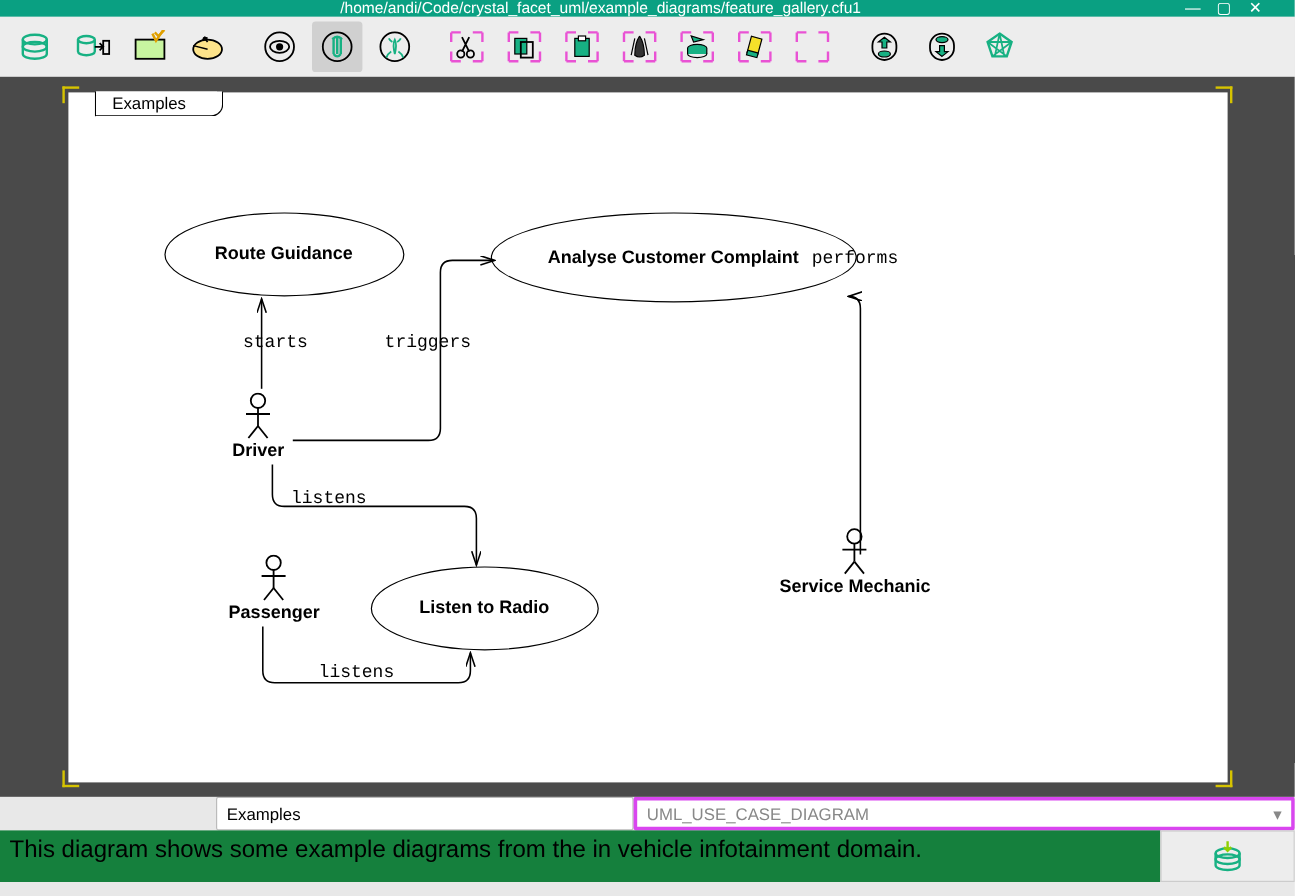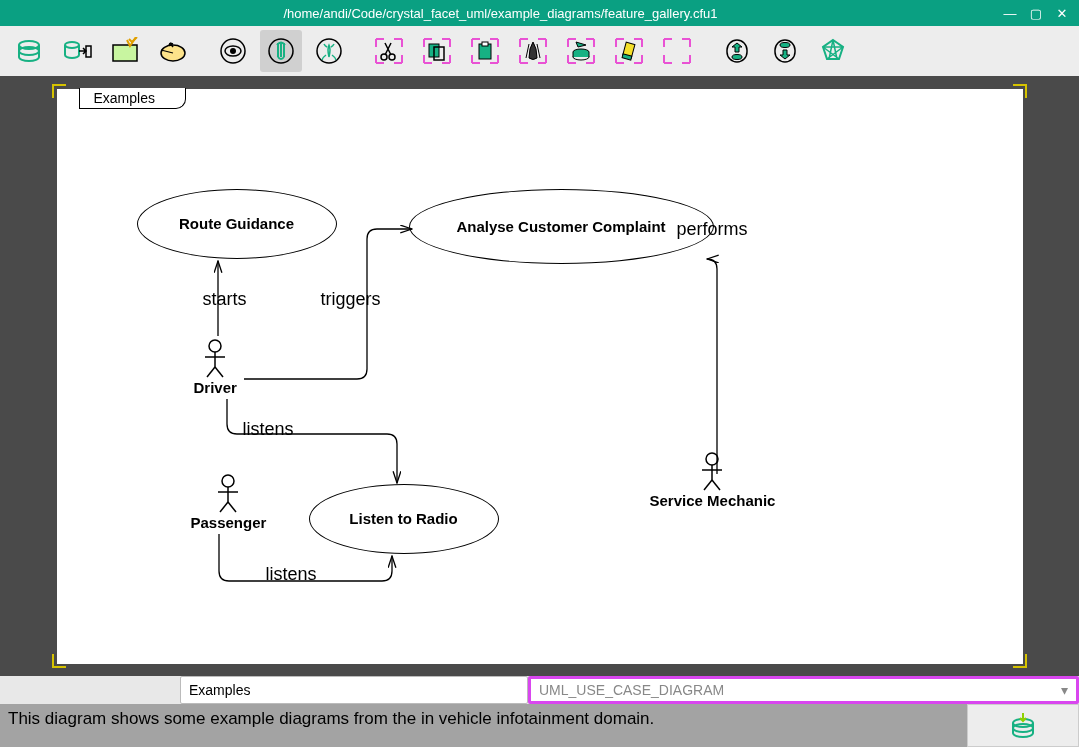--- a/index.html
+++ b/index.html
@@ -1,41 +1,41 @@
 <!DOCTYPE html>
 <html><head>
 <meta charset="utf-8">
 <style>
   * { box-sizing: border-box; margin: 0; padding: 0; }
   body { width: 1079px; height: 747px; font-family: Arial, sans-serif; background: #e8e8e8; overflow: hidden; }
-  .titlebar { height: 26px; background: #0aa082; display: flex; align-items: center; padding: 0 8px; color: white; font-size: 13px; }
+  .titlebar { height: 14px; background: #0aa082; display: flex; align-items: flex-end; padding: 0 24px; color: white; font-size: 13px; }
   .titlebar .title { flex: 1; text-align: center; }
   .titlebar .btn { width: 18px; margin-left: 8px; cursor: pointer; text-align: center; font-size: 13px; }
   .toolbar { height: 50px; background: #ededed; display: flex; align-items: center; padding: 4px 8px; gap: 6px; }
   .toolbar .tb { width: 42px; height: 42px; display: flex; align-items: center; justify-content: center; border-radius: 3px; cursor: pointer; }
   .toolbar .tb.sel { background: #d0d0d0; }
   .toolbar .sp { width: 6px; }
   .canvas-area { height: 600px; background: #4a4a4a; display: flex; align-items: center; justify-content: center; position: relative; }
   .canvas { width: 966px; height: 575px; background: white; position: relative; }
   .corner { position: absolute; width: 14px; height: 14px; border: 2px solid #d6c300; }
   .corner.tl { top: 8px; left: 52px; border-right: none; border-bottom: none; }
   .corner.tr { top: 8px; right: 52px; border-left: none; border-bottom: none; }
   .corner.bl { bottom: 8px; left: 52px; border-right: none; border-top: none; }
   .corner.br { bottom: 8px; right: 52px; border-left: none; border-top: none; }
   .diag-tab { position: absolute; top: -1px; left: 22px; border: 1px solid black; border-top: none; border-radius: 0 0 10px 0; padding: 2px 30px 2px 14px; font-size: 14px; background: white; }
   .usecase { position: absolute; border: 1.5px solid black; border-radius: 50%; display: flex; align-items: center; justify-content: center; font-size: 15px; font-weight: bold; text-align: center; padding: 0 8px; }
   .actor { position: absolute; text-align: center; font-weight: bold; font-size: 15px; }
   .actor svg { display: block; margin: 0 auto; }
-  .rlabel { position: absolute; font-size: 18px; }
+  .rlabel { position: absolute; font-size: 15px; font-family: Liberation Mono, monospace; }
   .bottombar { height: 28px; display: flex; align-items: stretch; }
   .bottombar .lbl { flex: 0 0 180px; }
   .bottombar .namebox { flex: 0 0 348px; border: 1px solid #bbb; background: #fff; padding: 3px 8px; font-size: 14px; border-radius: 2px; }
   .bottombar .typebox { flex: 1; border: 3px solid #d946ef; background: #fff; padding: 3px 8px; font-size: 14px; color: #888; border-radius: 2px; display: flex; align-items: center; justify-content: space-between; }
   .descarea { height: 43px; display: flex; }
-  .descarea .desc { flex: 1; padding: 5px 8px; font-size: 17px; background: #a3a3a3; }
+  .descarea .desc { flex: 1; padding: 5px 8px; font-size: 20px; background: #15803d; }
   .descarea .savebtn { width: 112px; background: #ededed; border: 1px solid #ccc; display: flex; align-items: center; justify-content: center; cursor: pointer; }
 </style>
 </head>
 <body>
 
 <div class="titlebar">
   <span class="title">/home/andi/Code/crystal_facet_uml/example_diagrams/feature_gallery.cfu1</span>
   <span class="btn">—</span>
   <span class="btn">▢</span>
   <span class="btn">✕</span>

